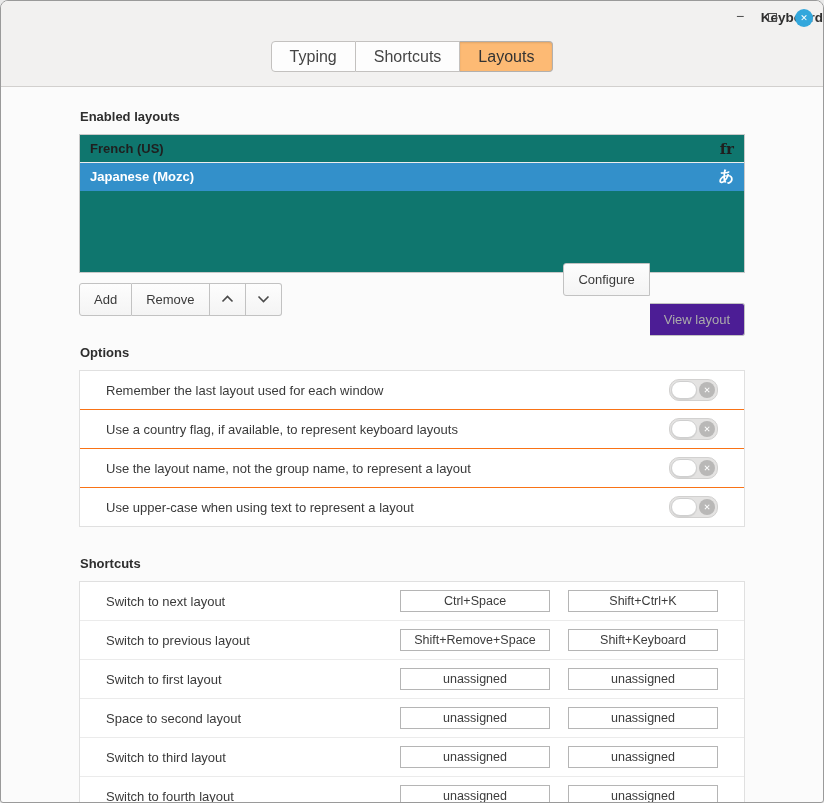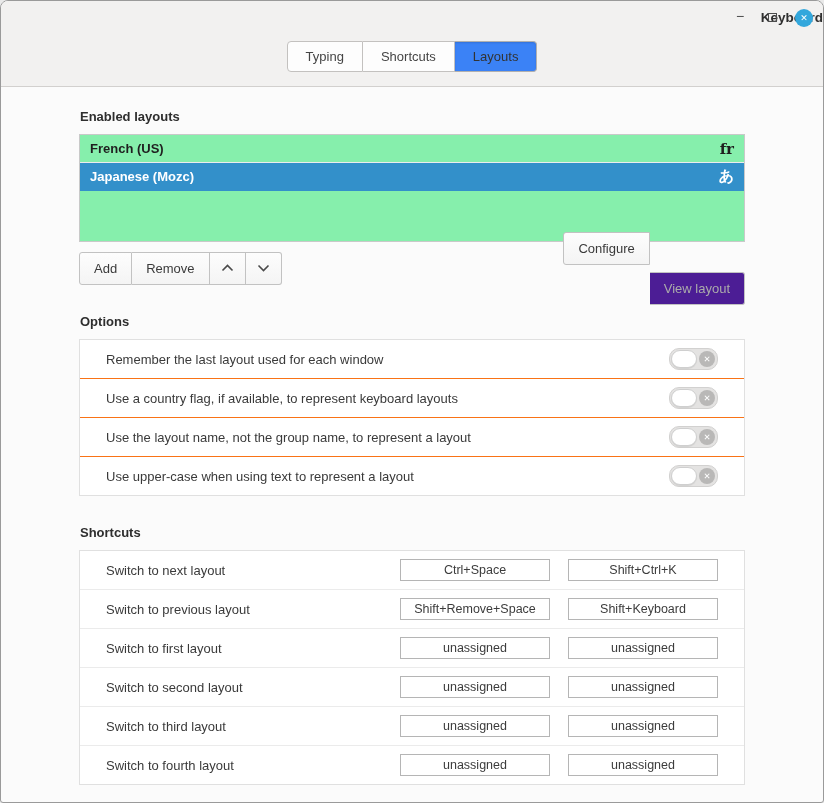--- a/index.html
+++ b/index.html
@@ -16,31 +16,31 @@
   .controls{position:absolute;right:10px;top:0;height:33px;display:flex;align-items:center;gap:14px;}
   .ctrl{width:18px;height:18px;display:flex;align-items:center;justify-content:center;cursor:pointer;color:#4d4d4d;font-size:12px;}
   .ctrl.min{font-size:14px;padding-bottom:4px;}
   .max-glyph{width:9px;height:9px;border:1.2px solid #4d4d4d;display:inline-block;box-sizing:border-box;}
   .ctrl.close{background:var(--close,#33a7dc);border-radius:50%;color:#fff;font-size:9px;font-weight:bold;}
   
   .tabs{display:flex;justify-content:center;padding:7px 0 14px 0;}
   .tab{
     box-sizing:border-box;height:31px;padding:8px 18px;display:flex;align-items:center;
     background:#fdfdfd;border:1px solid #c3c1bf;border-left-width:0;
-    font-size:13px;color:#454545;cursor:pointer;
+    font-size:16px;color:#454545;cursor:pointer;
   }
   .tab:first-child{border-left-width:1px;border-radius:4px 0 0 4px;}
   .tab:last-child{border-radius:0 4px 4px 0;}
-  .tab.active{background:#3b82f6;border-color:#b2b0ae;box-shadow:inset 0 1px 2px rgba(0,0,0,.12);color:#333;}
+  .tab.active{background:#fdba74;border-color:#b2b0ae;box-shadow:inset 0 1px 2px rgba(0,0,0,.12);color:#333;}
   
   .content{padding:0 78px;}
   .section-heading{font-size:13px;font-weight:bold;color:#2e2e2e;margin:22px 0 10px 1px;}
   .section-heading.gap{margin-top:29px;}
   
-  .listbox{box-sizing:border-box;height:108px;background:#86efac;border:1px solid #c9c9c9;overflow:hidden;}
+  .listbox{box-sizing:border-box;height:139px;background:#0f766e;border:1px solid #c9c9c9;overflow:hidden;}
   .lrow{height:27px;display:flex;align-items:center;padding:0 10px;border-bottom:1px solid #ededed;cursor:pointer;}
   .lrow .lname{font-size:13px;font-weight:bold;color:#1f1f1f;flex:1;}
   .lrow .lglyph{font-family:"DejaVu Serif","Liberation Serif",serif;font-size:15px;font-weight:bold;color:#1f1f1f;}
   .lrow.selected{background:var(--accent,#3390ca);border-bottom-color:var(--accent,#3390ca);}
   .lrow.selected .lname,.lrow.selected .lglyph{color:#fff;}
   
   .btnrow{margin-top:9px;display:flex;justify-content:space-between;align-items:center;height:34px;}
   .btngroup{display:flex;}
   .btn{
     box-sizing:border-box;height:33px;display:flex;align-items:center;justify-content:center;
@@ -173,21 +173,21 @@
         <span class="sc-label">Switch to previous layout</span>
         <span class="kb">Shift+Remove+Space</span>
         <span class="kb">Shift+Keyboard</span>
       </div>
       <div class="sc-row">
         <span class="sc-label">Switch to first layout</span>
         <span class="kb">unassigned</span>
         <span class="kb">unassigned</span>
       </div>
       <div class="sc-row">
-        <span class="sc-label">Switch to second layout</span>
+        <span class="sc-label">Space to second layout</span>
         <span class="kb">unassigned</span>
         <span class="kb">unassigned</span>
       </div>
       <div class="sc-row">
         <span class="sc-label">Switch to third layout</span>
         <span class="kb">unassigned</span>
         <span class="kb">unassigned</span>
       </div>
       <div class="sc-row">
         <span class="sc-label">Switch to fourth layout</span>

